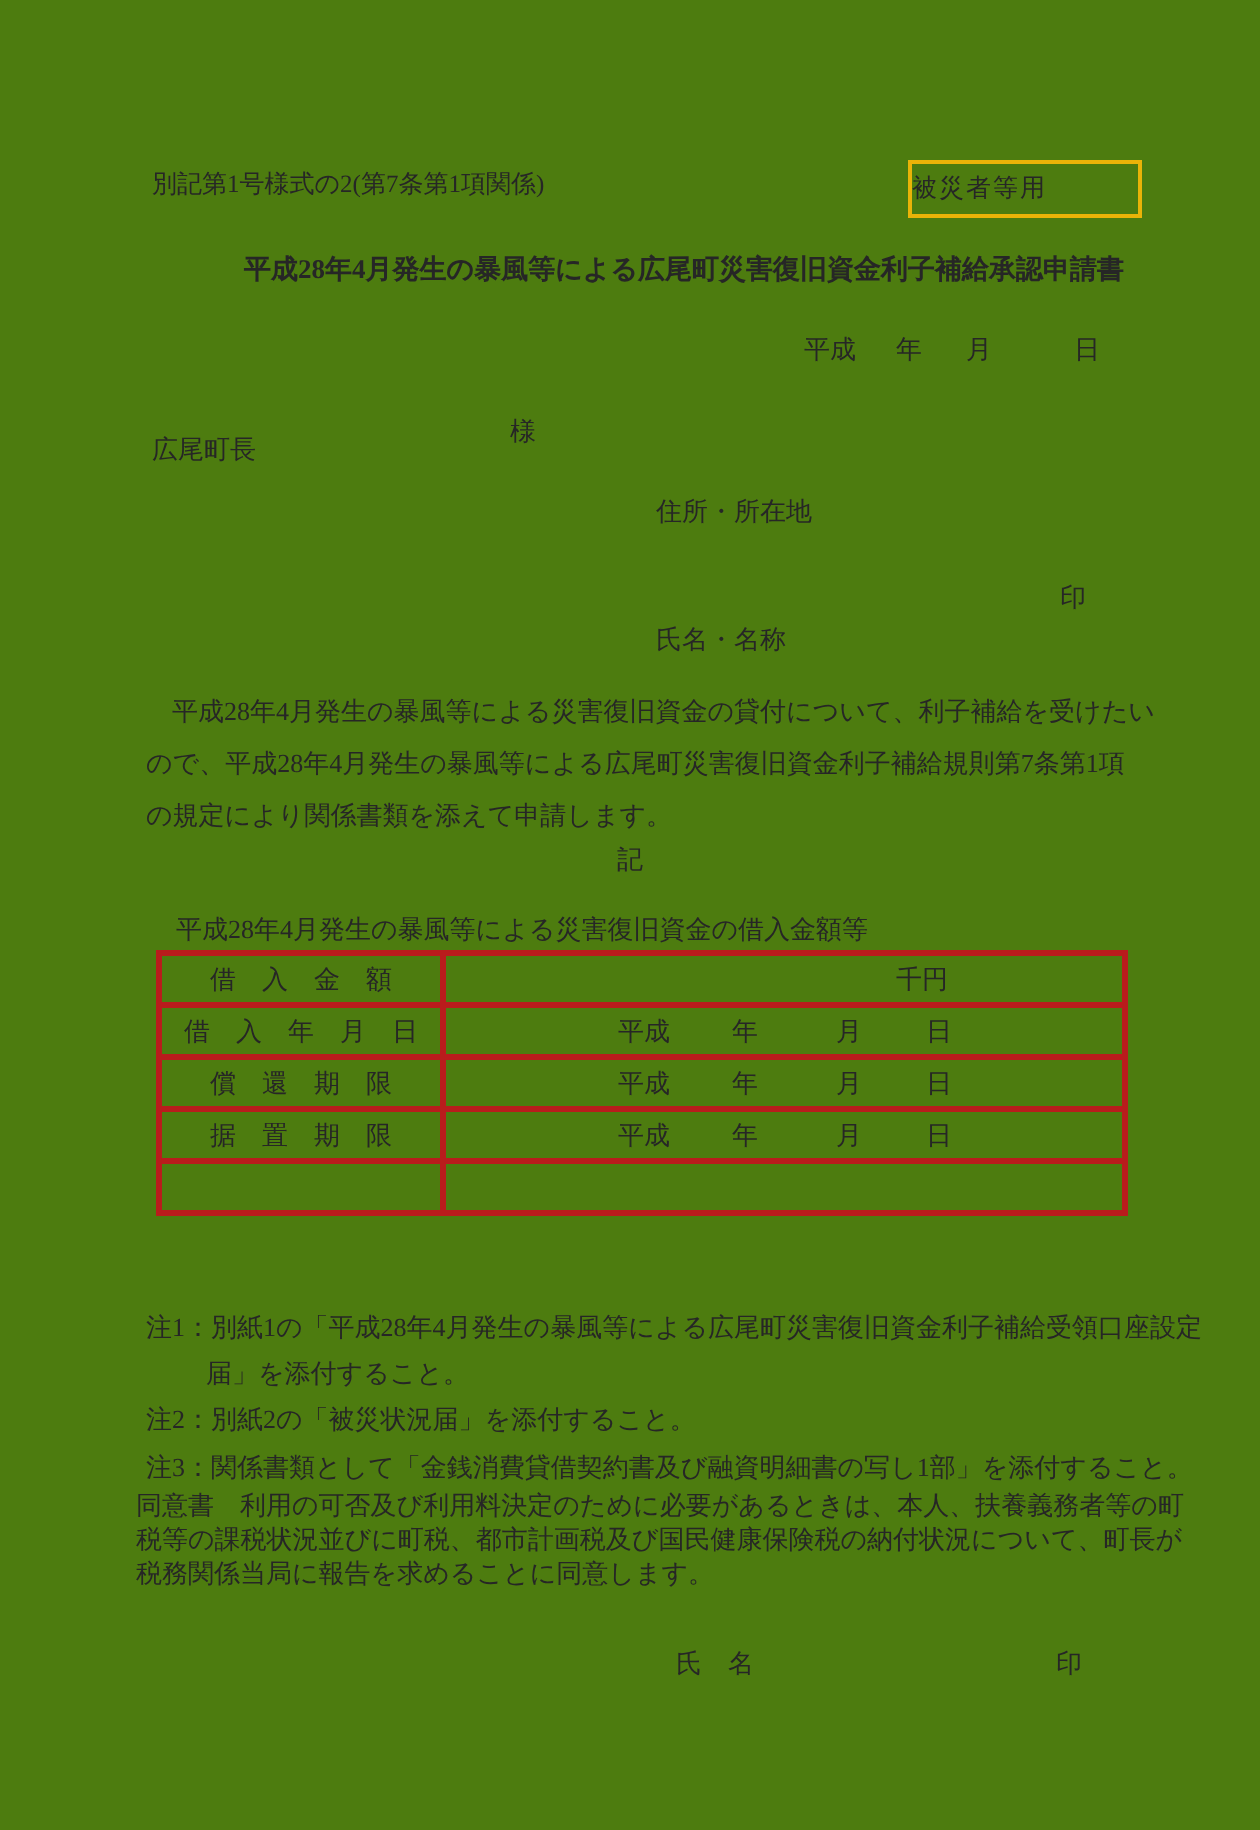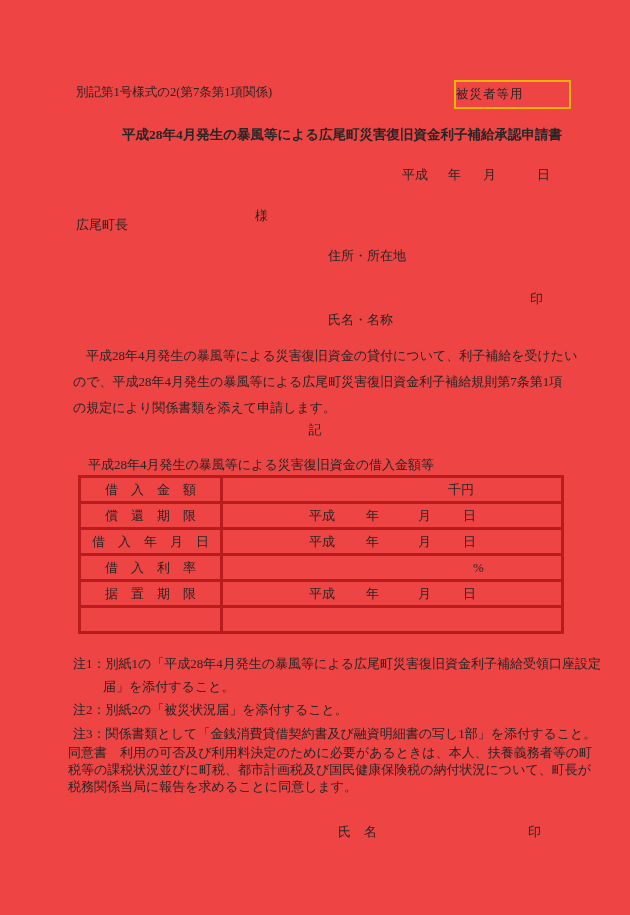--- a/index.html
+++ b/index.html
@@ -1,20 +1,20 @@
 <!DOCTYPE html>
 <html><head>
 <meta charset="utf-8">
 <style>
   html,body{margin:0;padding:0;background:#e8e8e8;}
   .page{
     position:relative;
     width:630px;height:915px;
     margin:0 auto;
-    background:#ef4444;
+    background:#4d7c0f;
     font-family:"Liberation Serif","DejaVu Serif",serif;
     color:#262626;
     font-size:13px;
     overflow:hidden;
   }
   .abs{position:absolute;white-space:nowrap;}
   .form-number{left:76px;top:84px;font-size:12.5px;}
   .use-tag-box{
     left:454px;top:80px;width:113px;height:25px;
     border:2px solid #eab308;
@@ -97,41 +97,35 @@
 
   <table class="loan-table">
     <tbody>
       <tr>
         <td class="lbl">借　入　金　額</td>
         <td class="val">
           <span class="p-unit-amt">千円</span>
         </td>
       </tr>
       <tr>
-        <td class="lbl">償　還　期　限</td>
-        <td class="val">
-          <span class="p-era">平成</span>
-          <span class="p-year">年</span>
-          <span class="p-month">月</span>
-          <span class="p-day">日</span>
-        </td>
-      </tr>
-      <tr>
         <td class="lbl">借　入　年　月　日</td>
         <td class="val">
           <span class="p-era">平成</span>
           <span class="p-year">年</span>
           <span class="p-month">月</span>
           <span class="p-day">日</span>
         </td>
       </tr>
       <tr>
-        <td class="lbl">借　入　利　率</td>
+        <td class="lbl">償　還　期　限</td>
         <td class="val">
-          <span class="p-unit-pct">%</span>
+          <span class="p-era">平成</span>
+          <span class="p-year">年</span>
+          <span class="p-month">月</span>
+          <span class="p-day">日</span>
         </td>
       </tr>
       <tr>
         <td class="lbl">据　置　期　限</td>
         <td class="val">
           <span class="p-era">平成</span>
           <span class="p-year">年</span>
           <span class="p-month">月</span>
           <span class="p-day">日</span>
         </td>

